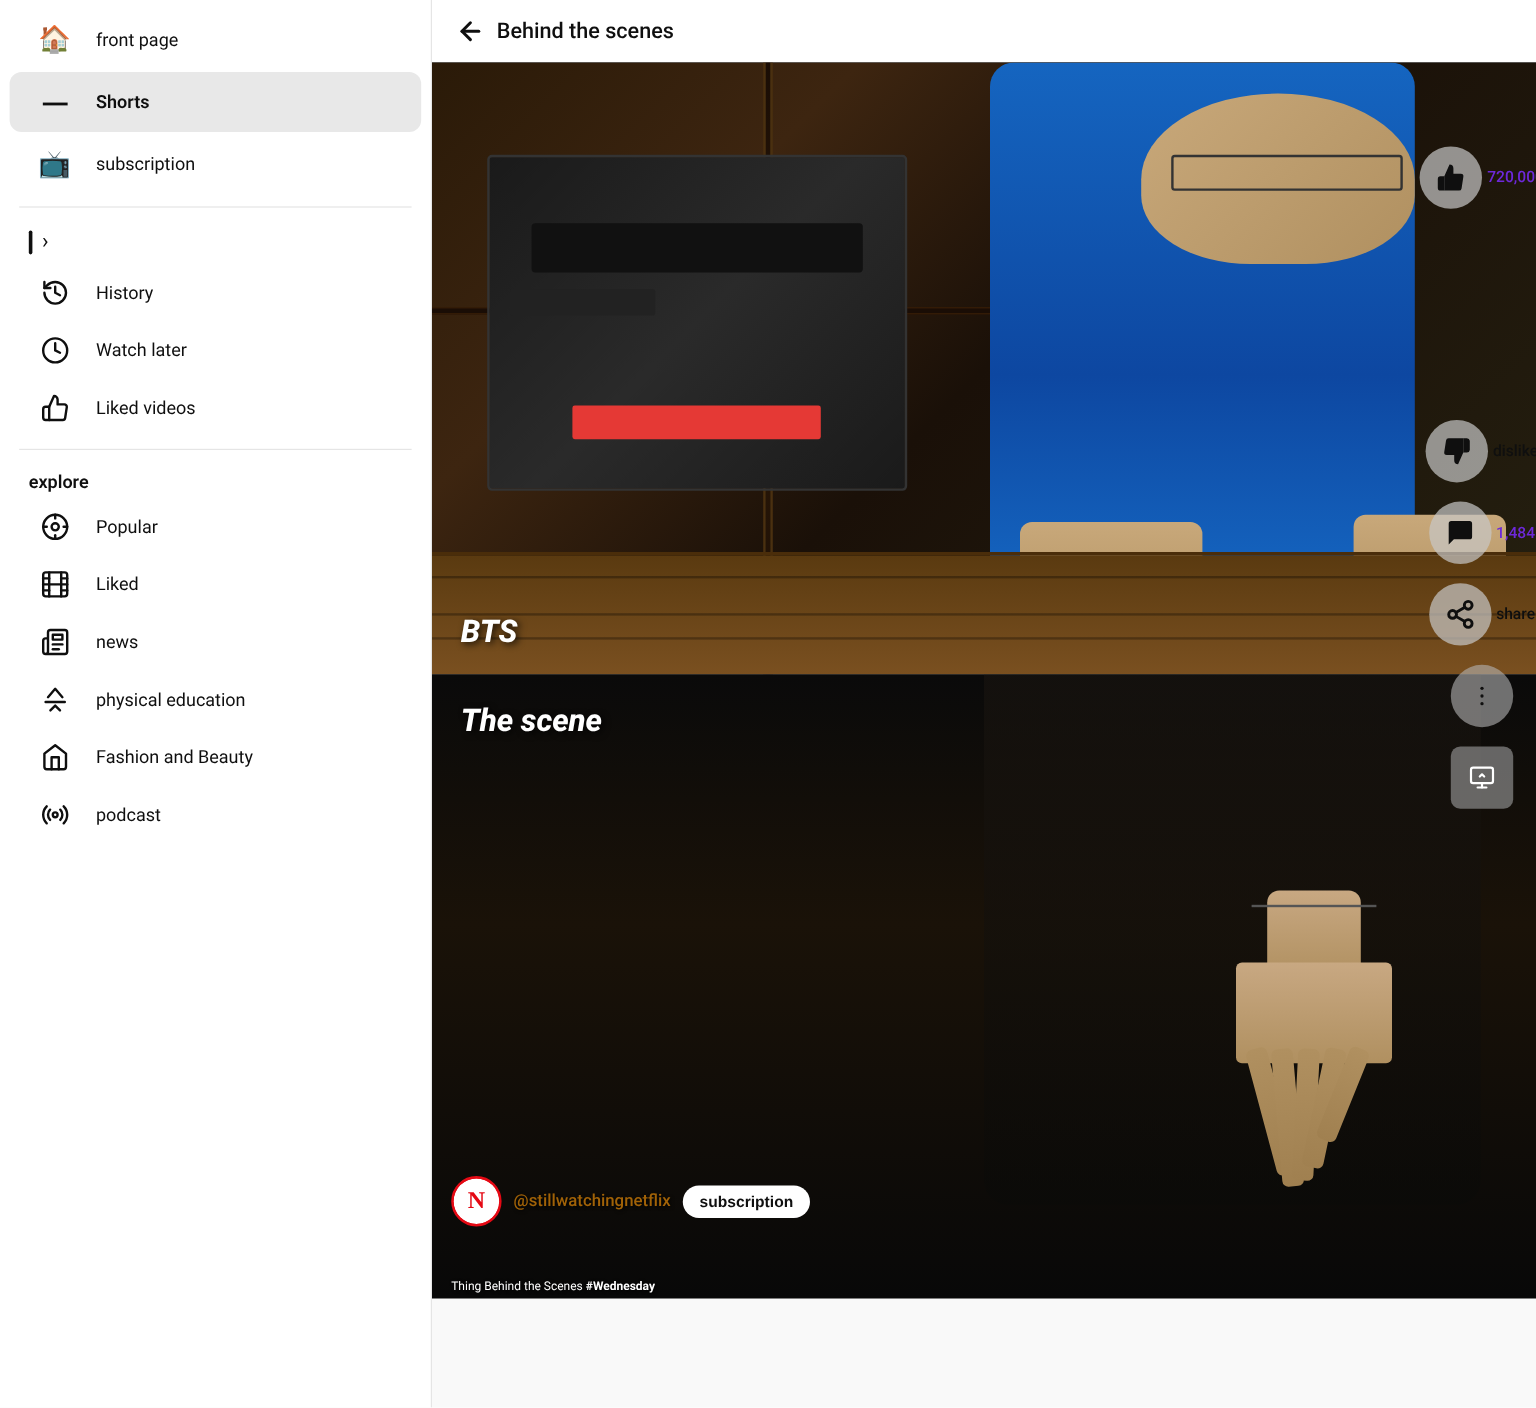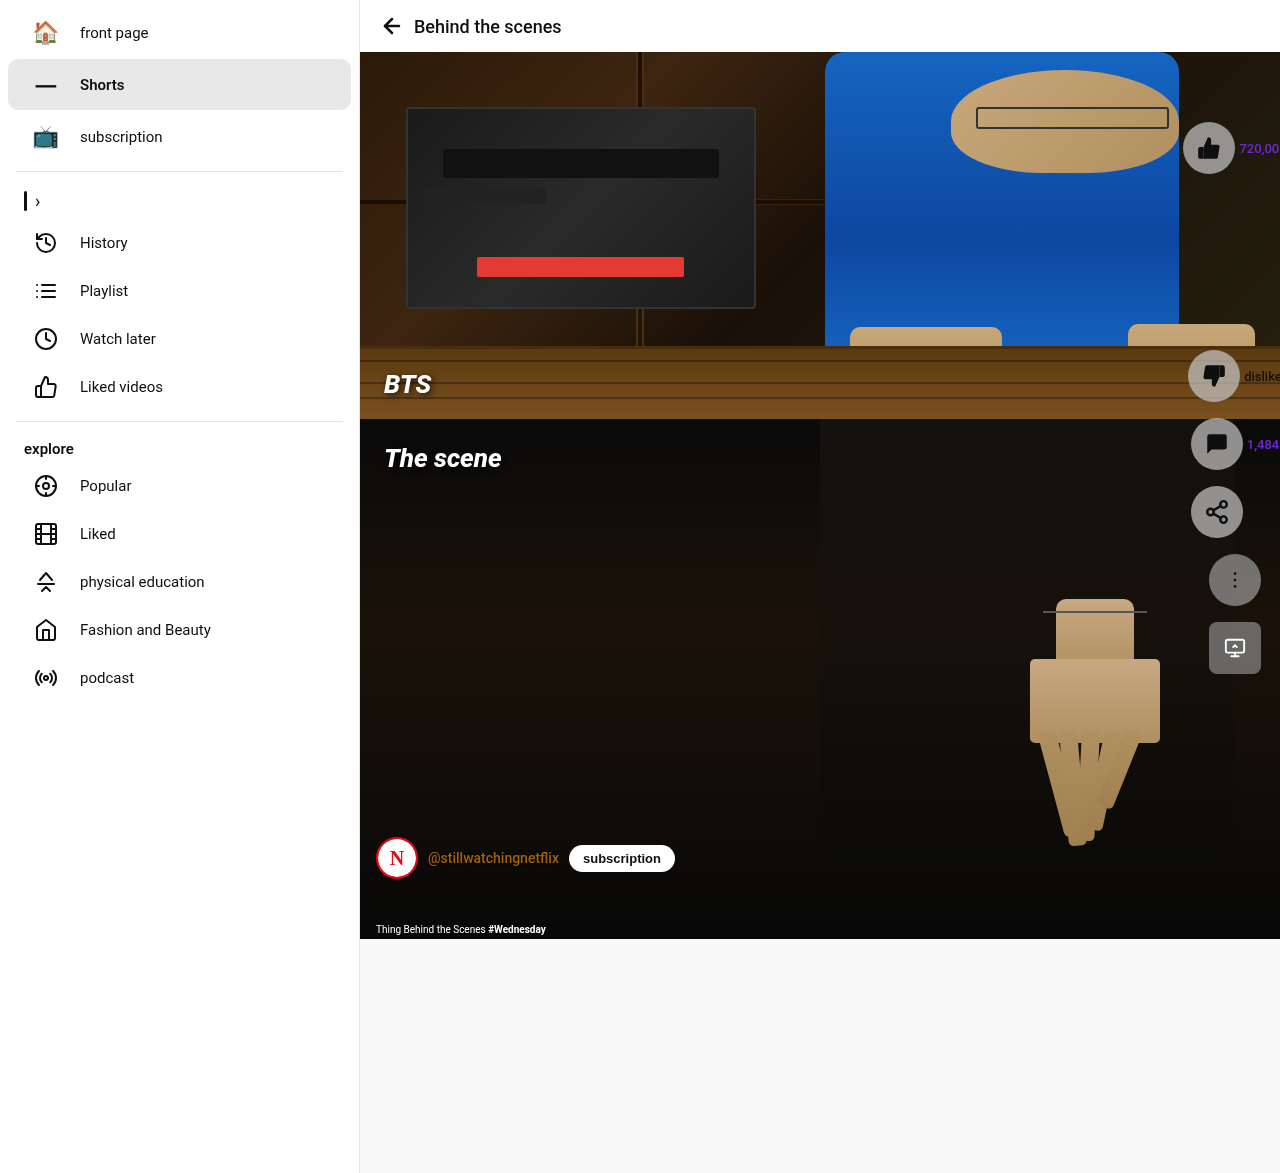--- a/index.html
+++ b/index.html
@@ -119,21 +119,21 @@
     }
 
     
     .video-card {
       position: relative;
       width: 100%;
       background: #111;
       overflow: hidden;
     }
     .video-card-1 {
-      height: 367px;
+      height: 510px;
     }
     .video-card-2 {
       height: 520px;
     }
 
     .video-label {
       position: absolute;
       bottom: 20px;
       left: 24px;
       font-size: 26px;
@@ -308,33 +308,20 @@
         <path d="M3 12a9 9 0 1 0 9-9 9.75 9.75 0 0 0-6.74 2.74L3 8"></path>
         <path d="M3 3v5h5"></path>
         <path d="M12 7v5l4 2"></path>
       </svg>
     </span>
     <span>History</span>
   </div>
   <div class="sidebar-item">
     <span class="icon">
       <svg width="24" height="24" viewBox="0 0 24 24" fill="none" stroke="#0f0f0f" stroke-width="2" stroke-linecap="round" stroke-linejoin="round">
-        <line x1="8" y1="6" x2="21" y2="6"></line>
-        <line x1="8" y1="12" x2="21" y2="12"></line>
-        <line x1="8" y1="18" x2="21" y2="18"></line>
-        <line x1="3" y1="6" x2="3.01" y2="6"></line>
-        <line x1="3" y1="12" x2="3.01" y2="12"></line>
-        <line x1="3" y1="18" x2="3.01" y2="18"></line>
-      </svg>
-    </span>
-    <span>Playlist</span>
-  </div>
-  <div class="sidebar-item">
-    <span class="icon">
-      <svg width="24" height="24" viewBox="0 0 24 24" fill="none" stroke="#0f0f0f" stroke-width="2" stroke-linecap="round" stroke-linejoin="round">
         <circle cx="12" cy="12" r="10"></circle>
         <polyline points="12 6 12 12 16 14"></polyline>
       </svg>
     </span>
     <span>Watch later</span>
   </div>
   <div class="sidebar-item">
     <span class="icon">
       <svg width="24" height="24" viewBox="0 0 24 24" fill="none" stroke="#0f0f0f" stroke-width="2" stroke-linecap="round" stroke-linejoin="round">
         <path d="M14 9V5a3 3 0 0 0-3-3l-4 9v11h11.28a2 2 0 0 0 2-1.7l1.38-9a2 2 0 0 0-2-2.3H14z"></path>
@@ -368,20 +355,31 @@
         <line x1="7" y1="2" x2="7" y2="22"></line>
         <line x1="17" y1="2" x2="17" y2="22"></line>
         <line x1="2" y1="12" x2="22" y2="12"></line>
         <line x1="2" y1="7" x2="7" y2="7"></line>
         <line x1="2" y1="17" x2="7" y2="17"></line>
         <line x1="17" y1="17" x2="22" y2="17"></line>
         <line x1="17" y1="7" x2="22" y2="7"></line>
       </svg>
     </span>
     <span>Liked</span>
+  </div>
+  <div class="sidebar-item">
+    <span class="icon">
+      <svg width="24" height="24" viewBox="0 0 24 24" fill="none" stroke="#0f0f0f" stroke-width="2" stroke-linecap="round" stroke-linejoin="round">
+        <path d="M4 22h16a2 2 0 0 0 2-2V4a2 2 0 0 0-2-2H8a2 2 0 0 0-2 2v16a2 2 0 0 1-2 2zm0 0a2 2 0 0 1-2-2v-9c0-1.1.9-2 2-2h2"></path>
+        <path d="M18 14h-8"></path>
+        <path d="M15 18h-5"></path>
+        <path d="M10 6h8v4h-8V6z"></path>
+      </svg>
+    </span>
+    <span>news</span>
   </div>
   <div class="sidebar-item">
     <span class="icon">
       <svg width="24" height="24" viewBox="0 0 24 24" fill="none" stroke="#0f0f0f" stroke-width="2" stroke-linecap="round" stroke-linejoin="round">
         <path d="M8 21l4-4 4 4"></path>
         <path d="M6 10l6-7 6 7"></path>
         <path d="M4 14h16"></path>
       </svg>
     </span>
     <span>physical education</span>

